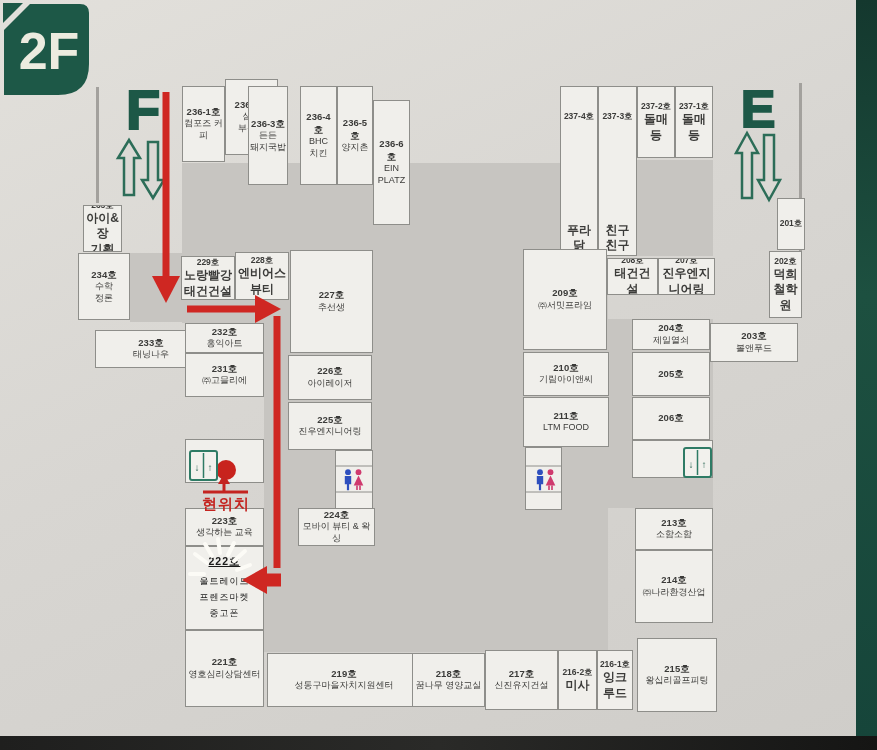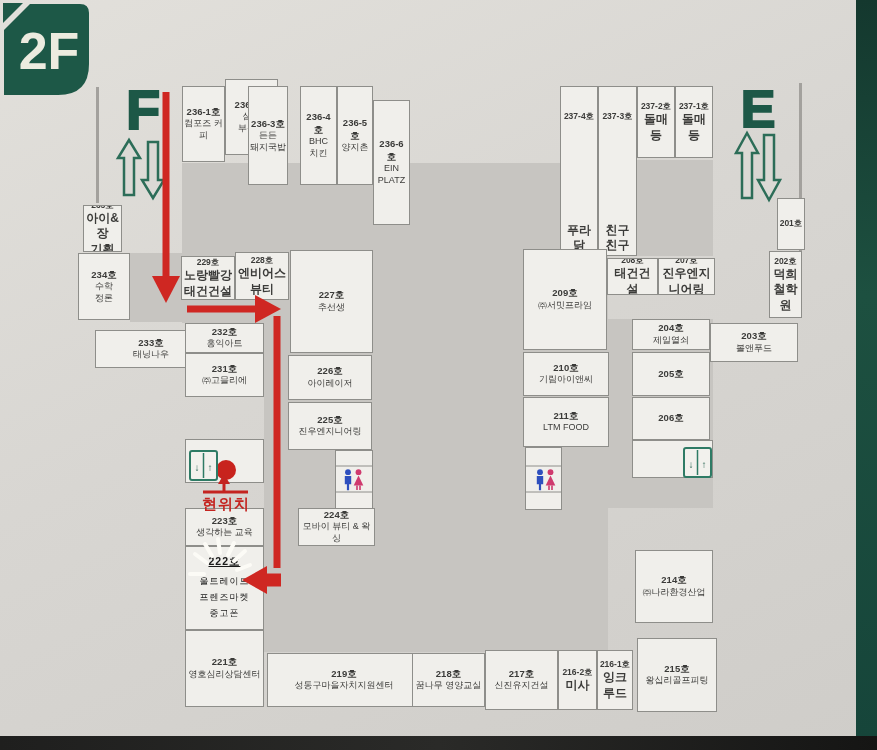--- a/index.html
+++ b/index.html
@@ -177,20 +177,24 @@
       <span class="no">204호</span>
       <span class="nm">제일열쇠</span>
     </div>
   <div class="room" style="left:632px;top:352px;width:78px;height:44px">
       <span class="no">205호</span>
     </div>
   <div class="room" style="left:632px;top:397px;width:78px;height:43px">
       <span class="no">206호</span>
     </div>
   <div class="room" style="left:632px;top:440px;width:81px;height:38px"></div>
+  <div class="room" style="left:635px;top:508px;width:78px;height:42px">
+      <span class="no">213호</span>
+      <span class="nm">소함소함</span>
+    </div>
   <div class="room" style="left:635px;top:550px;width:78px;height:73px">
       <span class="no">214호</span>
       <span class="nm">㈜나라환경산업</span>
     </div>
   <div class="room" style="left:637px;top:638px;width:80px;height:74px">
       <span class="no">215호</span>
       <span class="nm">왕십리골프피팅</span>
     </div>
 
   <div class="room sm" style="left:777px;top:198px;width:28px;height:52px">

